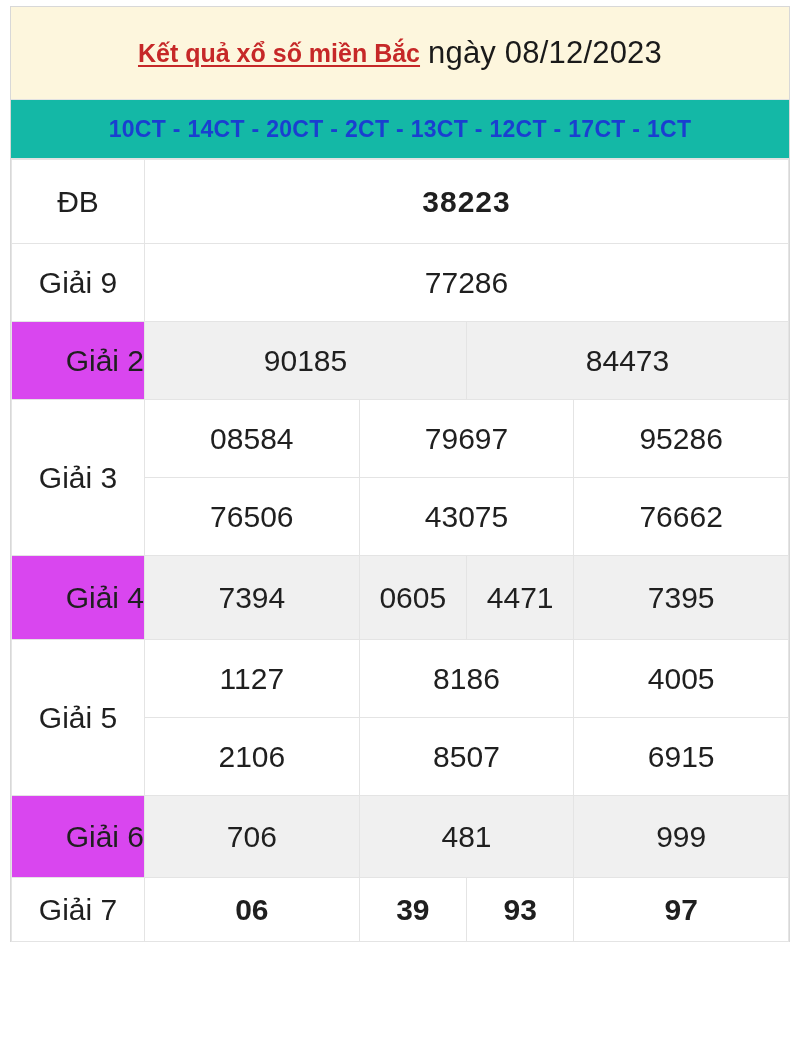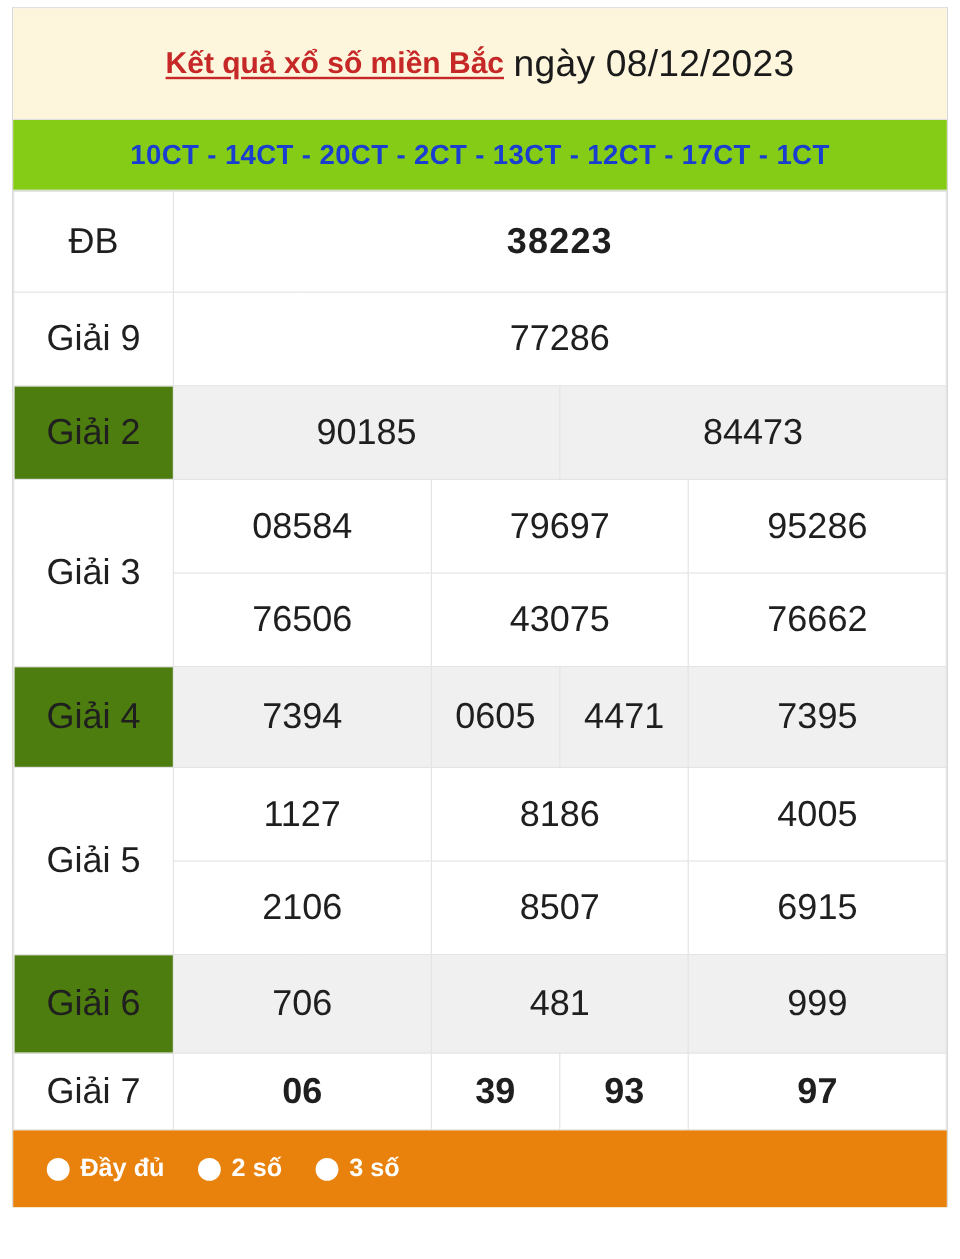--- a/index.html
+++ b/index.html
@@ -55,21 +55,21 @@
     letter-spacing: 0.2px;
   }
 
   
   .codes {
     height: 58px;
     display: flex;
     align-items: center;
     justify-content: center;
     border-bottom: 1px solid #e2e2e2;
-    background: #84cc16;
+    background: #14b8a6;
   }
   .codes span {
     color: #1a3fd0;
     font-weight: bold;
     font-size: 23px;
     letter-spacing: 0.3px;
   }
 
   
   table.results {
@@ -85,21 +85,21 @@
     color: #1f1f1f;
     padding: 0;
   }
   td.label {
     width: 132px;
     font-size: 21px;
     color: #2b2b2b;
     background: #ffffff;
   }
   tr.alt td { background: #f0f0f0; }
-  tr.alt td.label { background: #4d7c0f; }
+  tr.alt td.label { background: #d946ef; text-align: right; }
 
   td.db-num {
     color: #d32f2f;
     font-size: 46px;
     font-weight: bold;
     letter-spacing: 1px;
   }
   td.g7 {
     color: #d32f2f;
     font-weight: bold;
@@ -216,29 +216,15 @@
       <tr class="h-g7">
         <td class="label">Giải 7</td>
         <td class="g7" colspan="2">06</td>
         <td class="g7">39</td>
         <td class="g7">93</td>
         <td class="g7" colspan="2">97</td>
       </tr>
     </tbody>
       </table>
 
-    <div class="footer">
-      <div class="opt">
-        <span class="radio"></span>
-        <span>Đầy đủ</span>
-      </div>
-      <div class="opt">
-        <span class="radio"></span>
-        <span>2 số</span>
-      </div>
-      <div class="opt">
-        <span class="radio"></span>
-        <span>3 số</span>
-      </div>
-    </div>
 
   </div>
 </div>
 
 </body></html>

